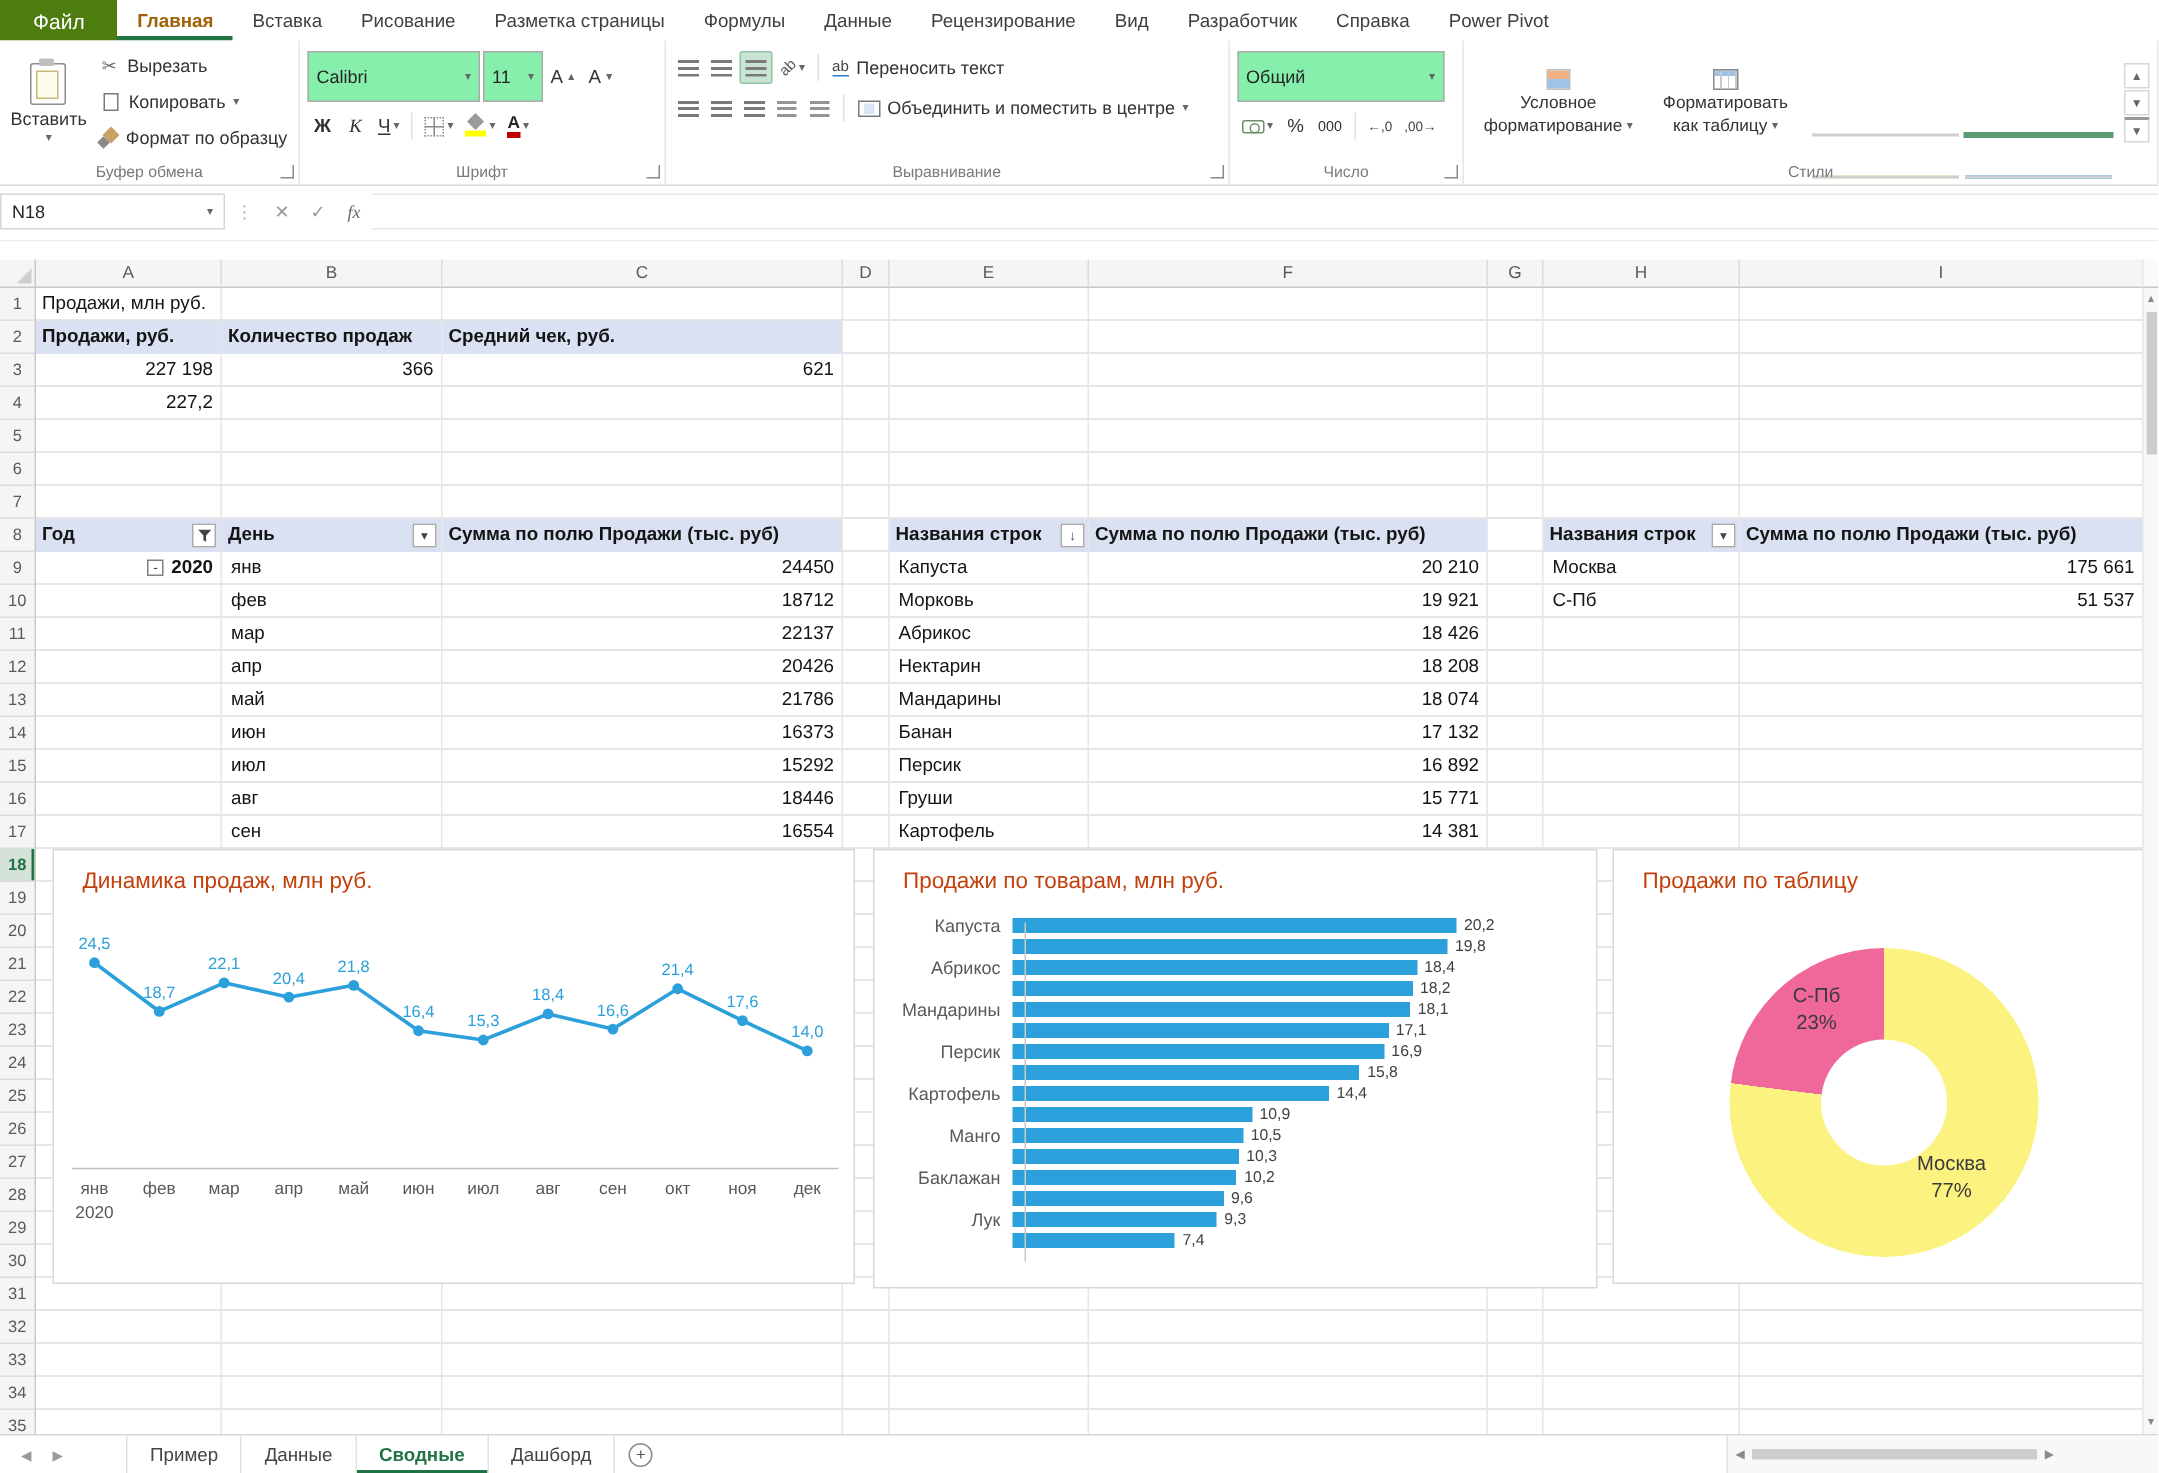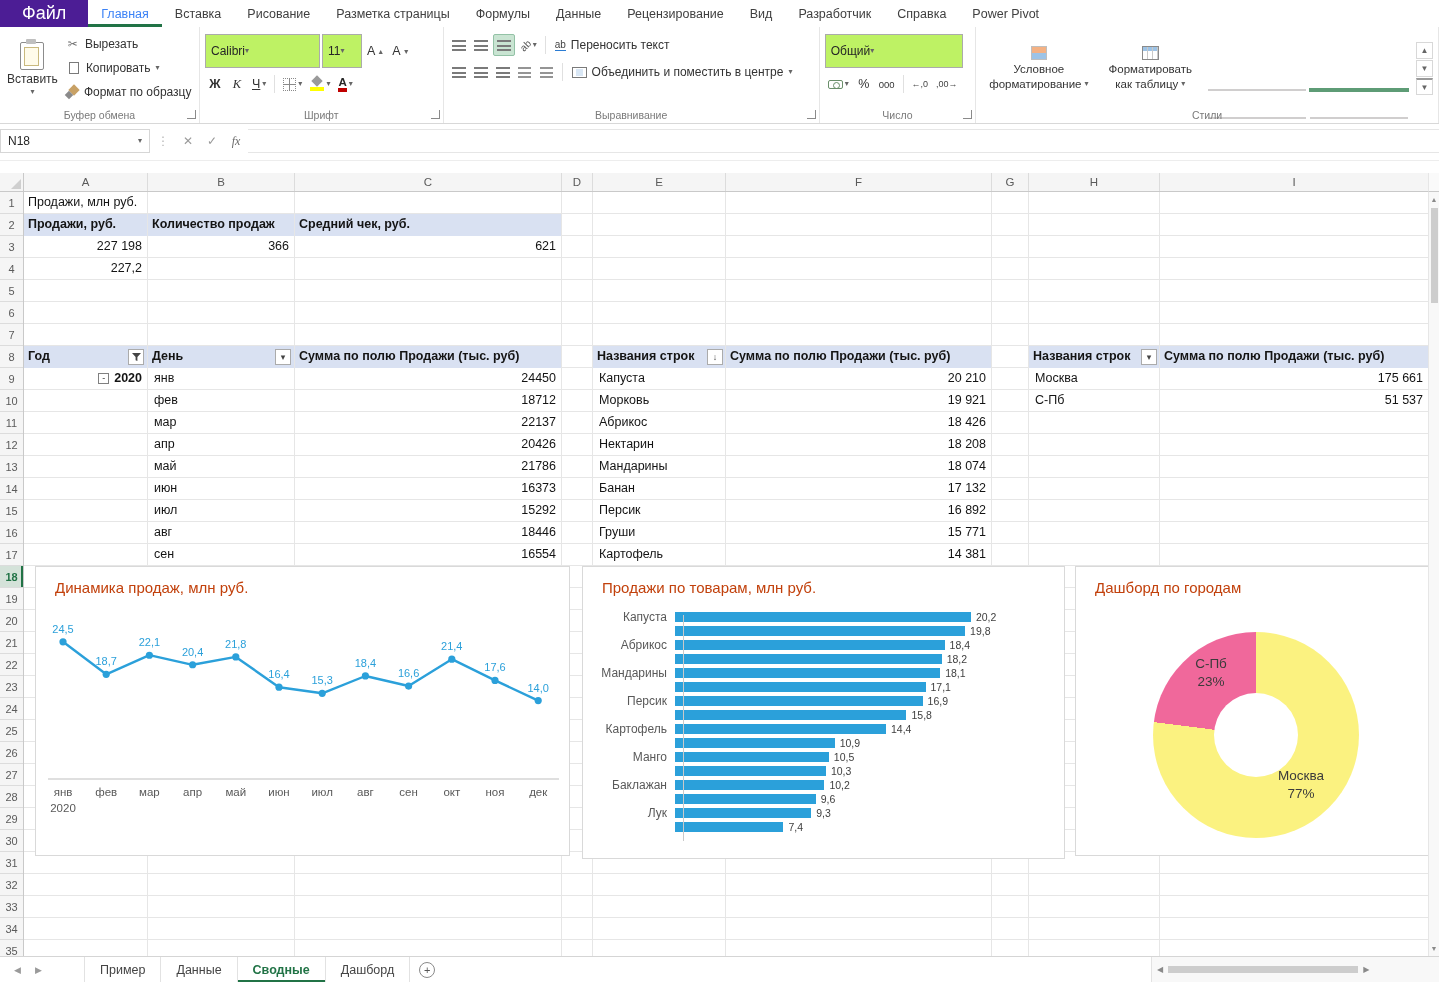--- a/index.html
+++ b/index.html
@@ -2,24 +2,24 @@
 <html><head>
 <meta charset="utf-8">
 <style>
 *{margin:0;padding:0;box-sizing:border-box;}
 html,body{width:1439px;height:982px;overflow:hidden;background:#fff;color:#262626;
   font-family:"Liberation Sans",sans-serif;}
 #app{width:1439px;height:982px;display:flex;flex-direction:column;}
 
 
 .ribbon-tabs{height:27px;display:flex;align-items:stretch;background:#fff;font-size:12.5px;flex:0 0 27px;}
-.file-tab{background:#4c1d95;color:#fff;padding:0 22px;display:flex;align-items:center;font-size:18px;text-align:right;}
+.file-tab{background:#4d7c0f;color:#fff;padding:0 22px;display:flex;align-items:center;font-size:14px;text-align:right;}
 .rtabs{display:flex;}
 .rtab{padding:0 13px;display:flex;align-items:center;color:#404040;white-space:nowrap;}
-.rtab.active{color:#3b82f6;font-weight:400;box-shadow:inset 0 -3px 0 #217346;text-align:right;}
+.rtab.active{color:#a16207;font-weight:700;box-shadow:inset 0 -3px 0 #217346;text-align:right;}
 
 
 .ribbon-body{flex:0 0 97px;height:97px;background:#fff;border-bottom:1px solid #D8D8D8;display:flex;font-size:12px;color:#333;}
 .rgroup{position:relative;border-right:1px solid #E6E6E6;padding:3px 5px 16px;display:flex;flex-direction:column;}
 .rgroup-label{position:absolute;bottom:2px;left:0;right:0;text-align:center;font-size:10.5px;color:#7A7A7A;}
 .dlg{position:absolute;right:3px;bottom:4px;width:9px;height:9px;border-right:1px solid #8a8a8a;border-bottom:1px solid #8a8a8a;}
 .gc{display:flex;flex:1;}
 .gcol{display:flex;flex-direction:column;gap:5px;padding-top:4px;flex:1;}
 .grow1,.grow2{display:flex;align-items:center;gap:2px;}
 .chev{font-size:8px;color:#666;line-height:1;}
@@ -37,21 +37,21 @@
 .icon-clipboard:after{content:"";position:absolute;top:4px;left:3px;width:13px;height:17px;background:#FFFBEA;border:1px solid #C9B97E;}
 .col-btns{display:flex;flex-direction:column;gap:3px;padding-top:3px;}
 .sbtn{display:flex;align-items:center;gap:5px;height:21px;padding:0 4px;font-size:12px;color:#333;white-space:nowrap;}
 .ic{width:14px;display:inline-flex;justify-content:center;color:#6a6a6a;font-size:12px;}
 .copy-ic{position:relative;width:10px;height:12px;border:1px solid #7a7a7a;background:#fff;margin:0 2px 0 3px;}
 .copy-ic:before{content:"";position:absolute;left:2px;top:-4px;width:10px;height:12px;border:1px solid #7a7a7a;background:#fff;z-index:-1;}
 .brush-ic{width:13px;height:13px;position:relative;}
 .brush-ic:before{content:"";position:absolute;right:1px;top:1px;width:8px;height:8px;background:#C8A165;transform:rotate(45deg);}
 .brush-ic:after{content:"";position:absolute;left:0;bottom:0;width:6px;height:6px;background:#8a8a8a;transform:rotate(45deg);}
 
-.combo{border:1px solid #ABABAB;background:#bef264;height:22px;display:flex;align-items:center;justify-content:flex-start;padding:16px 5px;font-size:12px;color:#262626;}
+.combo{border:1px solid #ABABAB;background:#86efac;height:22px;display:flex;align-items:center;justify-content:space-between;padding:16px 5px;font-size:12px;color:#262626;}
 .w115{width:115px;}.w40{width:40px;}.w138{width:138px;}
 .borders-ic{width:13px;height:13px;border:1px dotted #8a8a8a;background:linear-gradient(#8a8a8a 0 0) center/13px 1px no-repeat,linear-gradient(#8a8a8a 0 0) center/1px 13px no-repeat;}
 .fill-ic{width:14px;height:14px;position:relative;}
 .fill-ic:before{content:"";position:absolute;left:3px;top:0;width:8px;height:8px;background:#9a9a9a;transform:rotate(45deg);}
 .fill-ic:after{content:"";position:absolute;left:0;right:0;bottom:0;height:4px;background:#FFFF00;}
 .fontcolor-ic{position:relative;font-size:11.5px;font-weight:700;line-height:10px;padding-bottom:5px;color:#262626;}
 .fontcolor-ic:after{content:"";position:absolute;left:0;right:0;bottom:0;height:4px;background:#C00000;}
 
 .al-ic{width:14px;height:11px;background:repeating-linear-gradient(to bottom,#7a7a7a 0 2px,transparent 2px 4.5px);}
 .tbtn.selected{background:#C9E4D2;border:1px solid #93C2A6;}
@@ -607,21 +607,21 @@
               </div>
               <div class="bar-row">
                 <div class="bar-cat"></div>
                 <div class="bar" style="width: 108.41px; background: rgb(43, 160, 218);"></div>
                 <div class="bar-val">7,4</div>
               </div>
             </div>
         </div>
 
         <div class="chart-box" id="chart-donut" style="left:1051px;top:374px;width:355px;height:290px;">
-          <div class="chart-title">Дашборд по городам</div>
+          <div class="chart-title">Продажи по таблицу</div>
           <div class="donut" id="donut" style="background: conic-gradient(rgb(251, 242, 128) 0deg, rgb(251, 242, 128) 277.2deg, rgb(240, 104, 155) 277.2deg, rgb(240, 104, 155) 360deg);"></div>
           <div class="donut-hole"></div>
           <div class="slice-label sl-pink">
             <div>С-Пб</div>
             <div>23%</div>
           </div>
           <div class="slice-label sl-yellow">
             <div>Москва</div>
             <div>77%</div>
           </div>

